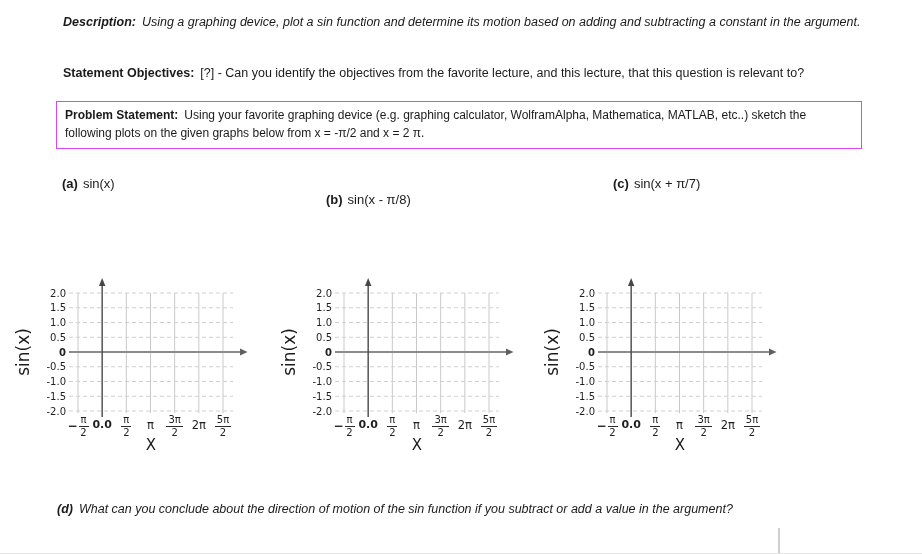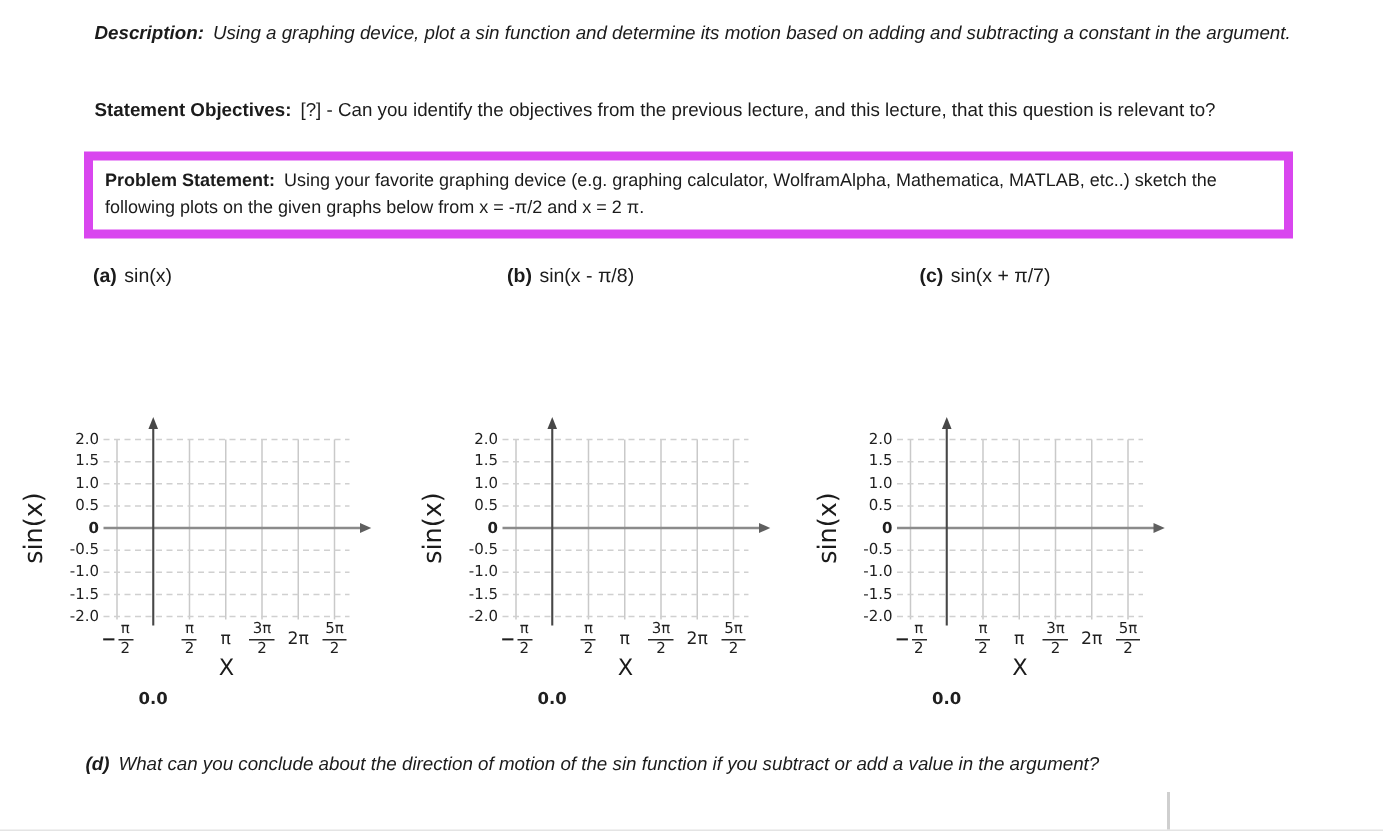--- a/index.html
+++ b/index.html
@@ -7,54 +7,54 @@
     width:922px;height:554px;position:relative;background:#ffffff;
     font-family:"Liberation Sans",sans-serif;color:#1b1b1b;overflow:hidden;
     border-bottom:1px solid #e4e4e4;box-sizing:border-box;
   }
   .para{position:absolute;margin:0;font-size:12.5px;line-height:18px;}
   .blabel{font-weight:bold;margin-right:6px;}
   #desc{left:63px;top:13px;width:800px;font-style:italic;}
   #objectives{left:63px;top:64px;width:825px;}
   #problem-box{
     position:absolute;left:56px;top:101px;width:805px;box-sizing:border-box;
-    border:6px solid #d946ef;padding:5px 8px 6px;font-size:12px;line-height:17.5px;
+    border:1px solid #d946ef;padding:5px 8px 6px;font-size:12px;line-height:17.5px;
     background:#ffffff;width:806px;
   }
   .part{position:absolute;top:176px;font-size:13px;}
-  #part-a{left:62px;}  #part-b{left:338px;}  #part-c{left:613px;}
+  #part-a{left:62px;}  #part-b{left:326px;margin-top:16px;}  #part-c{left:613px;}
   .part .blabel{margin-right:5px;}
   .graph{position:absolute;top:276px;width:240px;height:202px;}
   #graph-a{left:12px;} #graph-b{left:278px;} #graph-c{left:541px;}
   #part-d{left:57px;top:500px;width:830px;font-style:italic;}
   #cursor-line{position:absolute;left:778px;top:528px;width:2px;height:26px;background:#cfcfcf;}
 
   
   .gfont{font-family:"DejaVu Sans",sans-serif;}
   .ylabel{position:absolute;left:11px;top:76px;transform:translate(-50%,-50%) rotate(-90deg);
           font-size:17px;white-space:nowrap;color:#1b1b1b;}
   .ytick{position:absolute;left:12px;width:42px;text-align:right;font-size:10px;line-height:13px;color:#1f1f1f;}
   .ytick.bold{font-weight:bold;}
   .xtick{position:absolute;top:139px;width:36px;display:flex;justify-content:center;align-items:flex-start;color:#1f1f1f;}
   .xtick.plain{top:143px;font-size:11.5px;line-height:12px;display:block;text-align:center;}
-  .xtick.plain.bold{font-weight:bold;font-size:11px;margin-top:41px;}
+  .xtick.plain.bold{font-weight:bold;font-size:11px;}
   .frac{display:inline-flex;flex-direction:column;align-items:center;font-size:10px;line-height:10px;}
   .frac .num{border-bottom:1px solid #2a2a2a;padding:0 2px 1px;}
   .frac .den{padding-top:1px;}
   .minus{font-size:12px;font-weight:bold;line-height:22px;margin-right:1px;}
   .xlab{position:absolute;top:160px;font-size:15px;transform:translateX(-50%);color:#1b1b1b;}
 </style>
 </head>
 <body>
 
 <div class="page">
 
   <p class="para" id="desc"><span class="blabel">Description:</span><span>Using a graphing device, plot a sin function and determine its motion based on adding and subtracting a constant in the argument.</span></p>
 
-  <p class="para" id="objectives"><span class="blabel">Statement Objectives:</span><span>[?] - Can you identify the objectives from the previous lecture, and this lecture, that this question is relevant to?</span></p>
+  <p class="para" id="objectives"><span class="blabel">Statement Objectives:</span><span>[?] - Can you identify the objectives from the favorite lecture, and this lecture, that this question is relevant to?</span></p>
 
   <div id="problem-box"><span class="blabel">Problem Statement:</span><span>Using your favorite graphing device (e.g. graphing calculator, WolframAlpha, Mathematica, MATLAB, etc..) sketch the following plots on the given graphs below from x = -π/2 and x = 2 π.</span></div>
 
   <div class="part" id="part-a"><span class="blabel">(a)</span><span>sin(x)</span></div>
 
   <div class="part" id="part-b"><span class="blabel">(b)</span><span>sin(x - π/8)</span></div>
 
   <div class="part" id="part-c"><span class="blabel">(c)</span><span>sin(x + π/7)</span></div>
 
   <div class="graph" id="graph-a">

